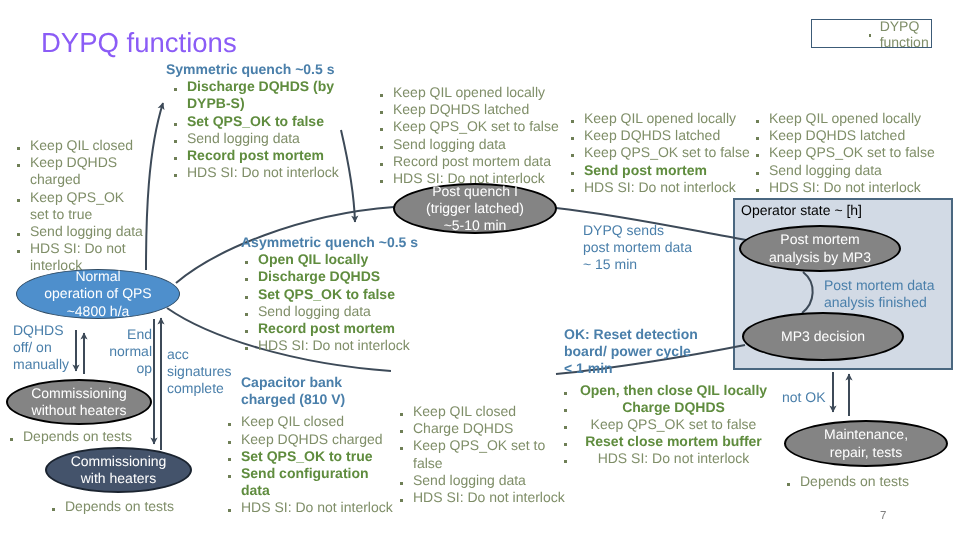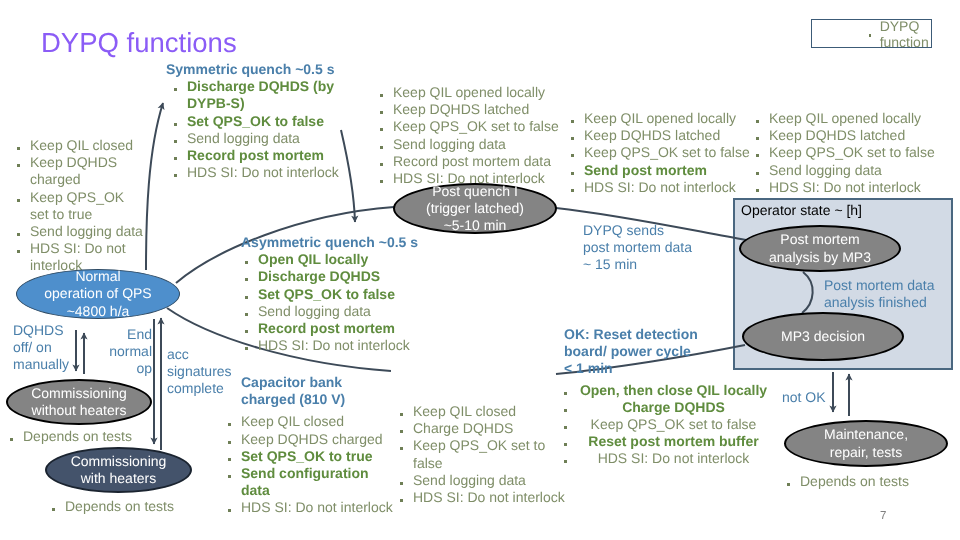--- a/index.html
+++ b/index.html
@@ -209,21 +209,21 @@
         <li>HDS SI: Do not interlock</li>
       </ul>
     </div>
 
   <div class="blk ind" id="b-reset">
     <div class="hdr">OK: Reset detection<br>board/ power cycle<br>&lt; 1 min</div>
     <ul class="bl">
         <li class="b">Open, then close QIL locally</li>
         <li class="b">Charge DQHDS</li>
         <li>Keep QPS_OK set to false</li>
-        <li class="b">Reset post mortem buffer</li>
+        <li class="b">Reset close mortem buffer</li>
         <li>HDS SI: Do not interlock</li>
       </ul>
   </div>
 
   <div class="ell e-blue" id="e-normal">Normal<br>operation of QPS<br>~4800 h/a</div>
   <div class="ell e-gray" id="e-cwo">Commissioning<br>without heaters</div>
   <div class="ell e-dark" id="e-cw">Commissioning<br>with heaters</div>
   <div class="ell e-gray" id="e-pq1">Post quench I<br>(trigger latched)<br>~5-10 min</div>
   <div class="ell e-gray" id="e-pma">Post mortem<br>analysis by MP3</div>
   <div class="ell e-gray" id="e-mp3">MP3 decision</div>

